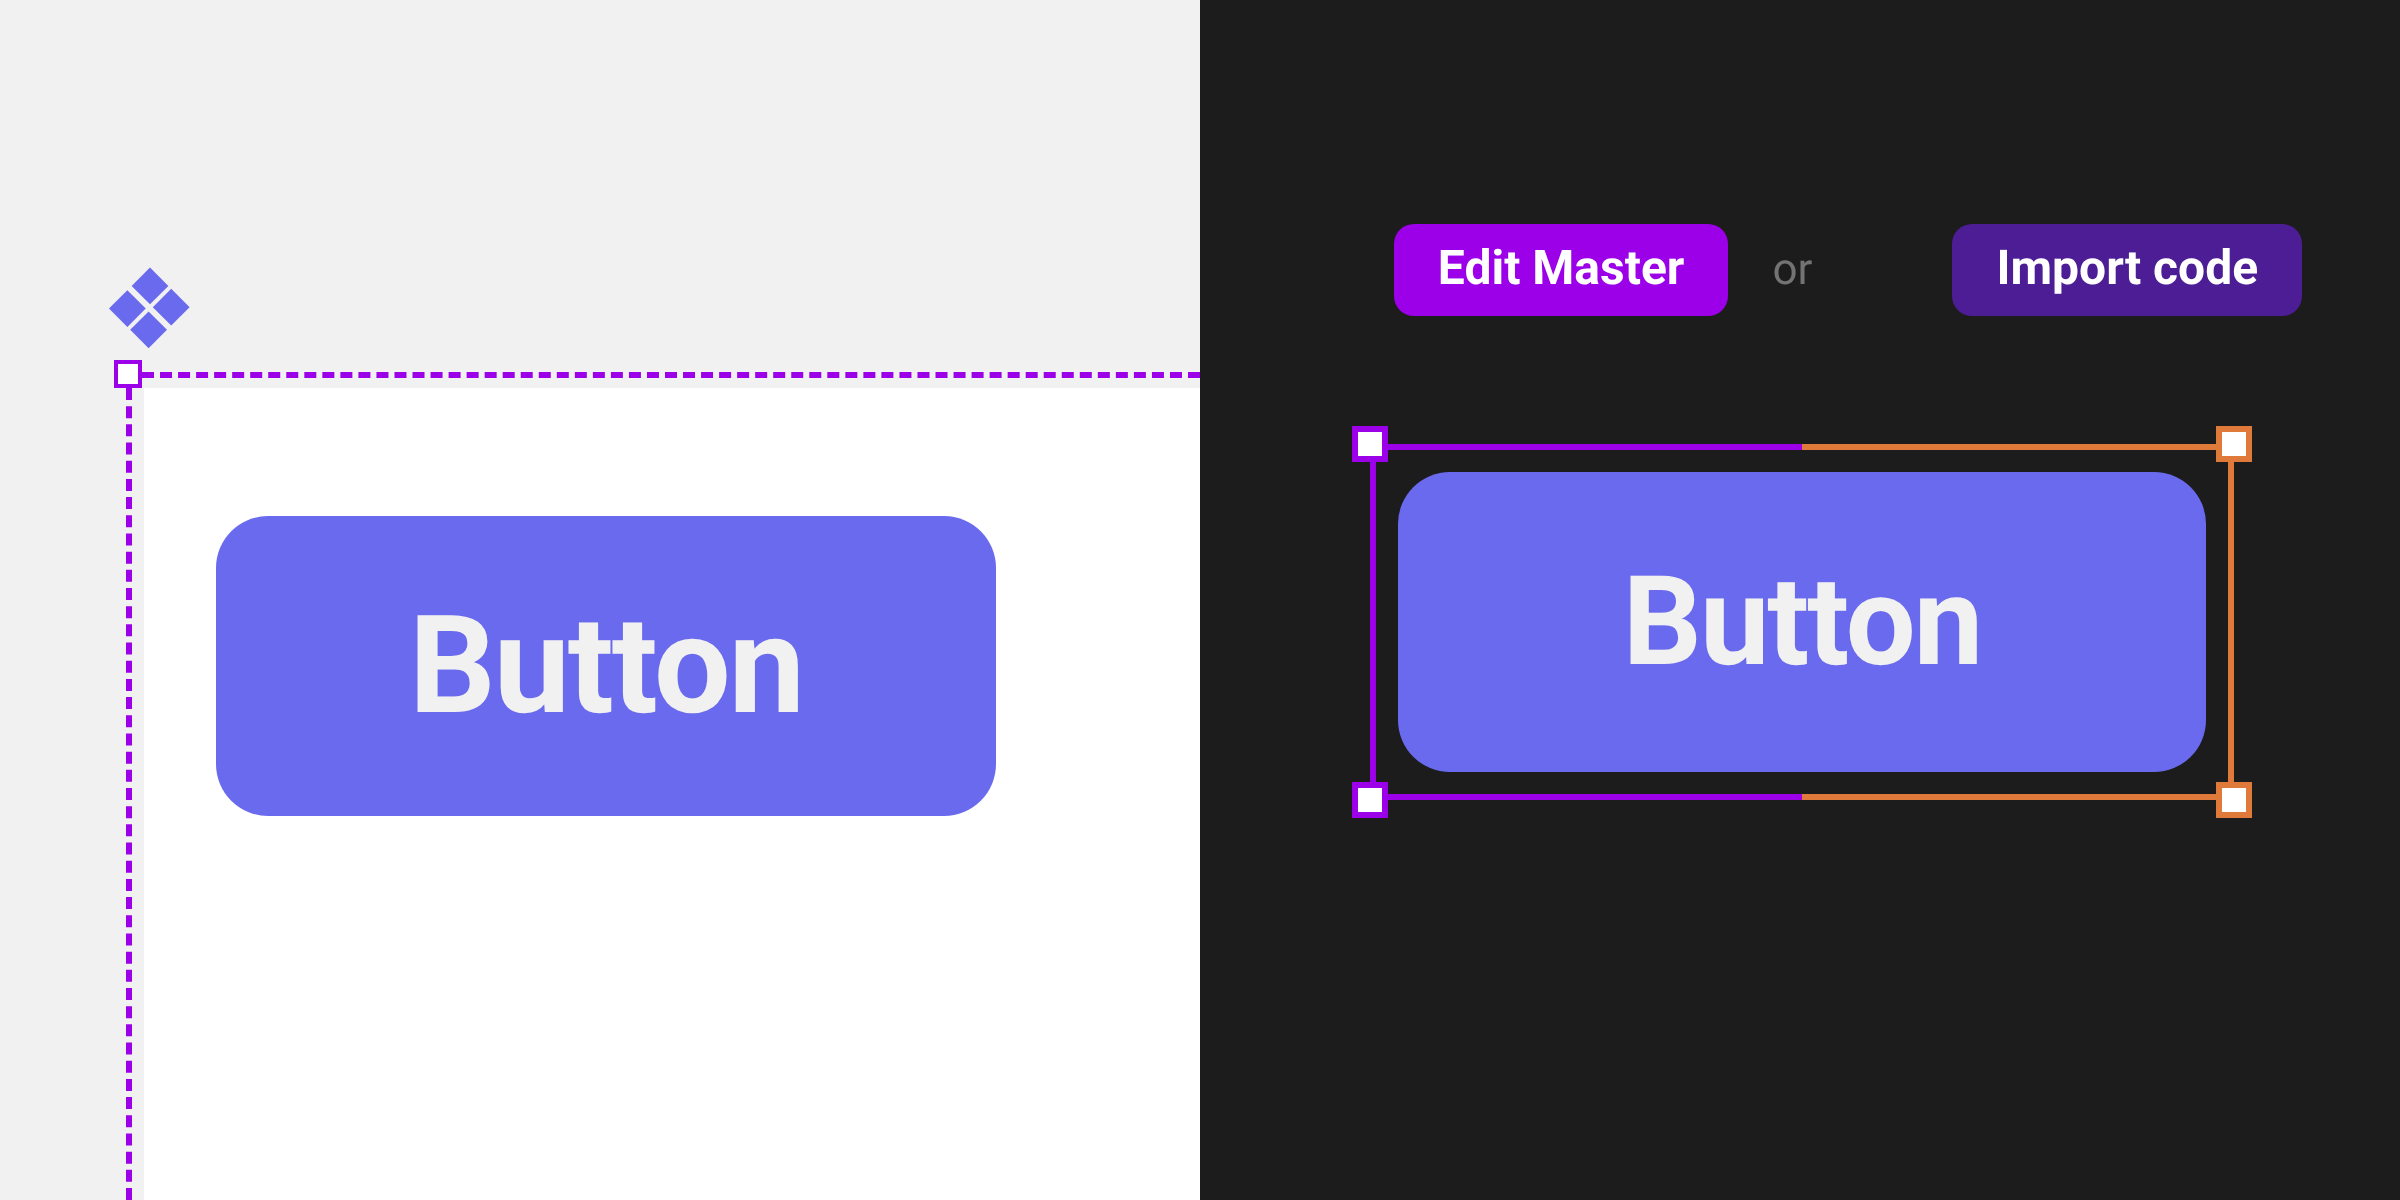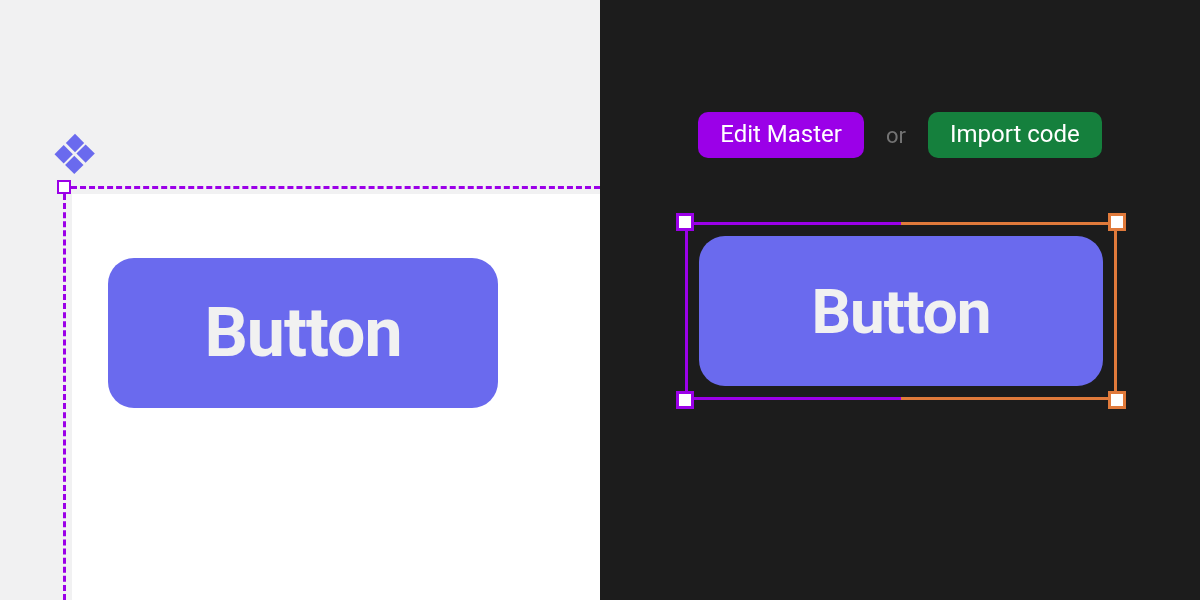--- a/index.html
+++ b/index.html
@@ -74,26 +74,27 @@
     top: 112px;
     display: flex;
     align-items: center;
     justify-content: center;
     gap: 22px;
   }
   .pill {
     padding: 10px 22px 12px;
     border-radius: 10px;
     font-size: 24px;
-    font-weight: 400;
+    font-weight: 700;
     color: #fff;
     line-height: 1;
+    margin-left: 48px;
   }
   .pill-purple { background: #9b00e8; }
-  .pill-orange { background: #15803d; }
+  .pill-orange { background: #4c1d95; }
   .or-text { color: #737373; font-size: 22px; }
 
   
   .selection-wrap {
     position: absolute;
     left: 85px; top: 222px;
     width: 432px; height: 178px;
   }
   .sel-border {
     position: absolute; inset: 0;

